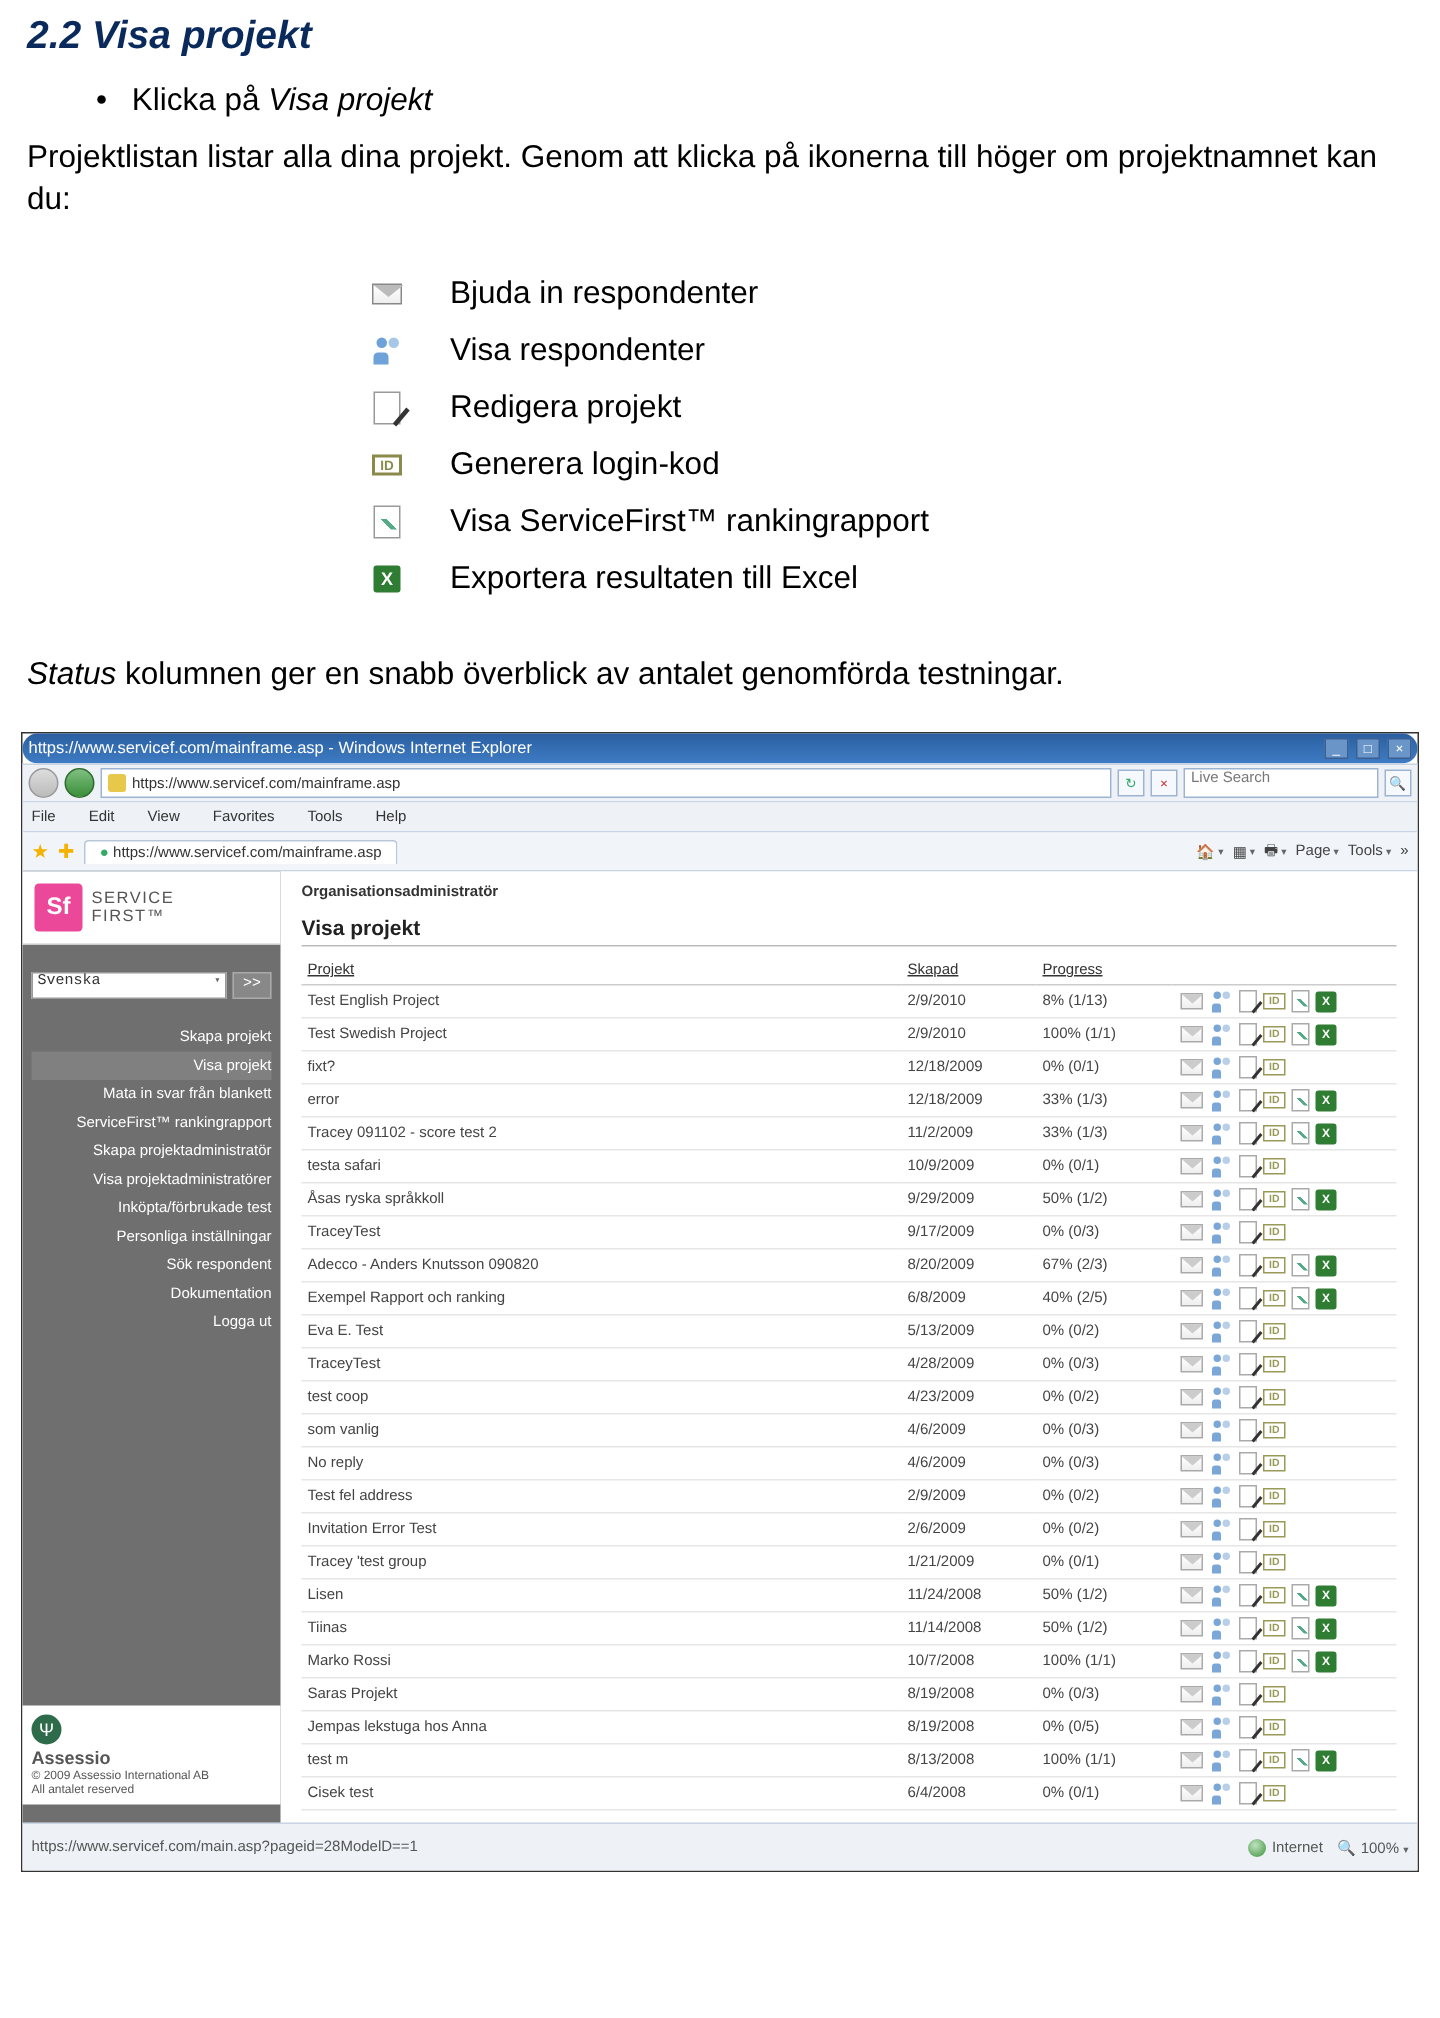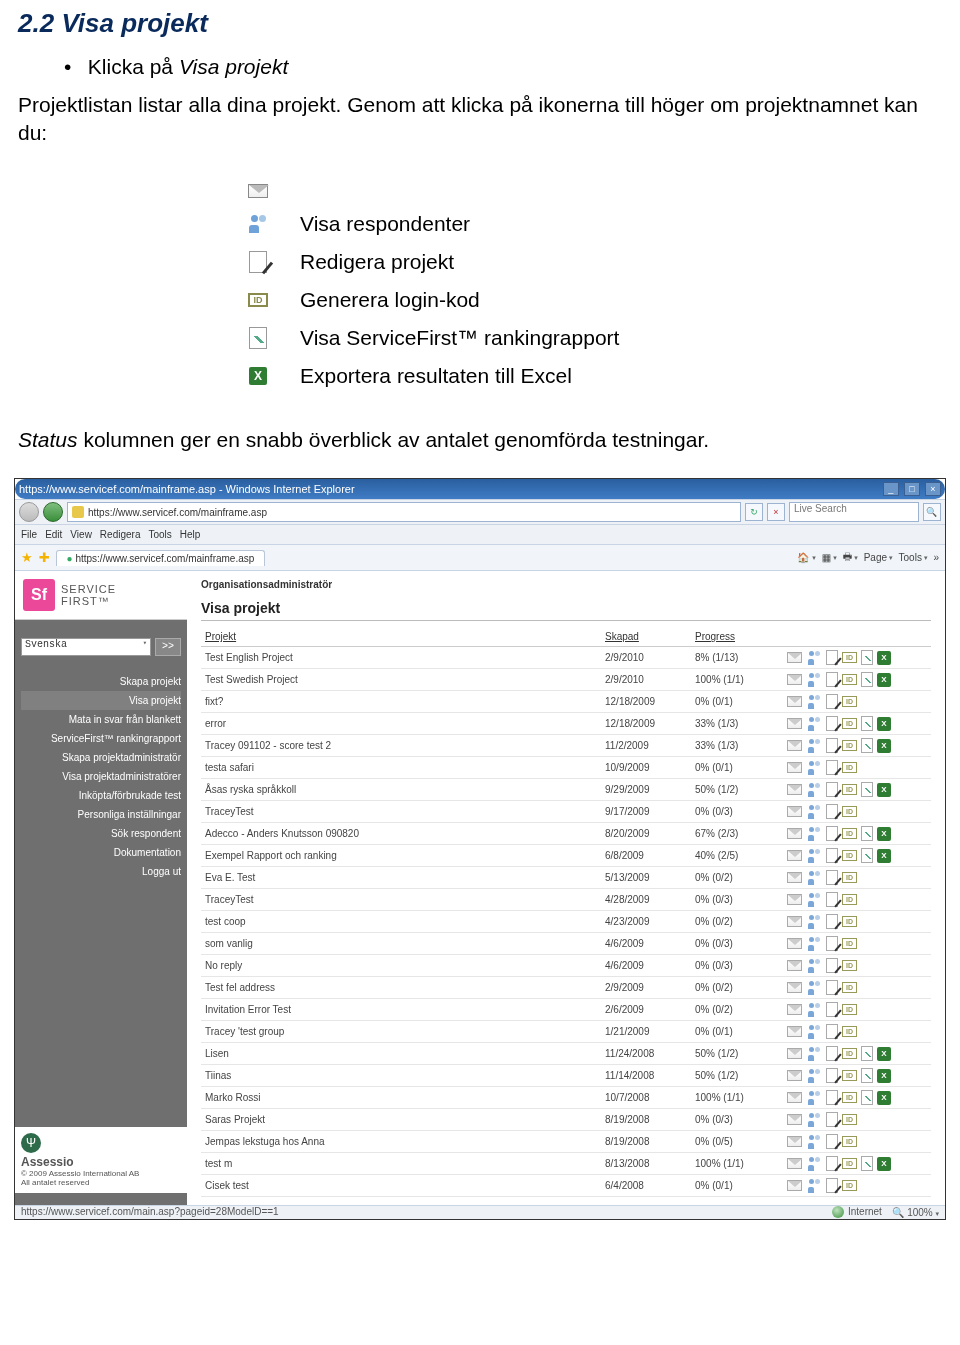--- a/index.html
+++ b/index.html
@@ -112,21 +112,21 @@
   }
   .addrbar {
     display:flex;align-items:center;gap:4px;height:26px;padding:2px 4px;background:#eef2f7;border-top:1px solid #c9d5e4;border-bottom:1px solid #c9d5e4;
   }
   .navbtn{width:20px;height:20px;border-radius:50%;background:linear-gradient(#7fbf7f,#3a8f3a);border:1px solid #2d6a2d;}
   .navbtn.gray{background:linear-gradient(#ddd,#bbb);border-color:#999;}
   .addrfield{flex:1;display:flex;align-items:center;border:1px solid #9cb4d1;background:#fff;height:20px;padding:0 4px;}
   .lockpad{width:12px;height:12px;display:inline-block;background:#e8c84a;border-radius:2px;margin-right:4px;}
   .sbtn{width:18px;height:18px;border:1px solid #9cb4d1;background:#f5f8fc;display:flex;align-items:center;justify-content:center;font-size:9px;color:#3a6;}
   .searchfield{width:130px;border:1px solid #9cb4d1;background:#fff;height:20px;padding:0 4px;color:#777;}
-  .menubar{height:20px;display:flex;gap:8px;padding:0 6px;align-items:center;border-bottom:1px solid #c9d5e4;background:#eef2f7;}
+  .menubar{height:20px;display:flex;gap:22px;padding:0 6px;align-items:center;border-bottom:1px solid #c9d5e4;background:#eef2f7;}
   .favbar{height:26px;display:flex;align-items:center;justify-content:space-between;padding:0 6px;border-bottom:1px solid #c9d5e4;background:#f1f5fa;}
   .favbar .left{display:flex;align-items:center;gap:6px;}
   .favstar{color:#f5b301;font-size:13px;}
   .tab{border:1px solid #b8c6d8;background:#fff;padding:2px 10px;border-bottom:none;border-radius:3px 3px 0 0;}
   .toolcluster{display:flex;gap:6px;align-items:center;color:#444;}
   .toolcluster .tb{display:flex;align-items:center;gap:2px;}
   .tri{font-size:7px;color:#666;}
 
   .page-body{display:flex;background:#fff;min-height:620px;}
   .sidebar{width:172px;background:#6f6f6f;color:#fff;padding:6px 6px 12px 6px;display:flex;flex-direction:column;gap:4px;}
@@ -157,21 +157,21 @@
   .aicon.ppl:before{content:"";position:absolute;left:2px;bottom:0;width:6px;height:6px;border-radius:2px 2px 0 0;background:#7aa7d8;}
   .aicon.ppl:after{content:"";position:absolute;left:3px;top:0;width:5px;height:5px;border-radius:50%;background:#7aa7d8;box-shadow:6px 0 0 0 #b9cfe8;}
   .aicon.ed{width:12px;height:15px;border:1px solid #aaa;background:#fff;}
   .aicon.ed:after{content:"";position:absolute;right:-2px;bottom:-2px;width:2px;height:9px;background:#333;transform:rotate(40deg);}
   .aicon.idb{width:15px;height:11px;border:1.5px solid #9a9a58;font-size:7px;line-height:9px;text-align:center;color:#9a9a58;font-weight:bold;}
   .aicon.cht{width:12px;height:15px;border:1px solid #aaa;background:#fff;}
   .aicon.cht:after{content:"";position:absolute;left:2px;bottom:3px;width:8px;height:5px;background:linear-gradient(45deg,transparent 40%,#5a8 40%,#5a8 60%,transparent 60%);}
   .aicon.xls{width:14px;height:14px;background:#2e7d32;border-radius:2px;}
   .aicon.xls:after{content:"X";position:absolute;left:0;top:0;width:14px;text-align:center;color:#fff;font-size:8px;font-weight:bold;line-height:14px;}
 
-  .statusbar{height:14px;border-top:1px solid #c9d5e4;background:#eef2f7;display:flex;align-items:flex-start;justify-content:space-between;padding:0 6px;font-size:10px;color:#555;}
+  .statusbar{height:32px;border-top:1px solid #c9d5e4;background:#eef2f7;display:flex;align-items:center;justify-content:space-between;padding:0 6px;font-size:10px;color:#555;}
   .statusbar .right{display:flex;align-items:center;gap:10px;}
   .globe{width:12px;height:12px;border-radius:50%;background:radial-gradient(circle at 40% 35%,#bfe3bf,#3a8f3a);display:inline-block;margin-right:4px;vertical-align:middle;}
 </style>
 </head>
 <body>
 
 <div class="doc-heading">
   <span>2.2</span>
   <span> </span>
   <span>Visa projekt</span>
@@ -182,20 +182,21 @@
   <span>Klicka på </span><span class="italic">Visa projekt</span>
 </div>
 
 <div class="doc-para">Projektlistan listar alla dina projekt. Genom att klicka på ikonerna till höger om projektnamnet kan du:</div>
 
 <div class="icon-defs">
   <div class="row">
     <span class="ic-cell">
         <i class="ic ic-envelope"></i>
       </span>
+    <span class="lbl">Bjuda in respondenter</span>
   </div>
   <div class="row">
     <span class="ic-cell">
         <i class="ic ic-people"></i>
       </span>
     <span class="lbl">Visa respondenter</span>
   </div>
   <div class="row">
     <span class="ic-cell">
         <i class="ic ic-edit"></i>
@@ -247,21 +248,21 @@
     <span class="sbtn">↻</span>
     <span class="sbtn" style="color:#c33">×</span>
     <span class="searchfield">Live Search</span>
     <span class="sbtn" style="color:#c93">🔍</span>
   </div>
 
   <div class="menubar" id="menubar">
       <span>File</span>
       <span>Edit</span>
       <span>View</span>
-      <span>Redigera</span>
+      <span>Favorites</span>
       <span>Tools</span>
       <span>Help</span>
     </div>
 
   <div class="favbar">
     <div class="left">
       <span class="favstar">★</span>
       <span class="favstar" style="color:#f5b301">✚</span>
       <span class="tab">
         <span style="color:#3a6">●</span>

